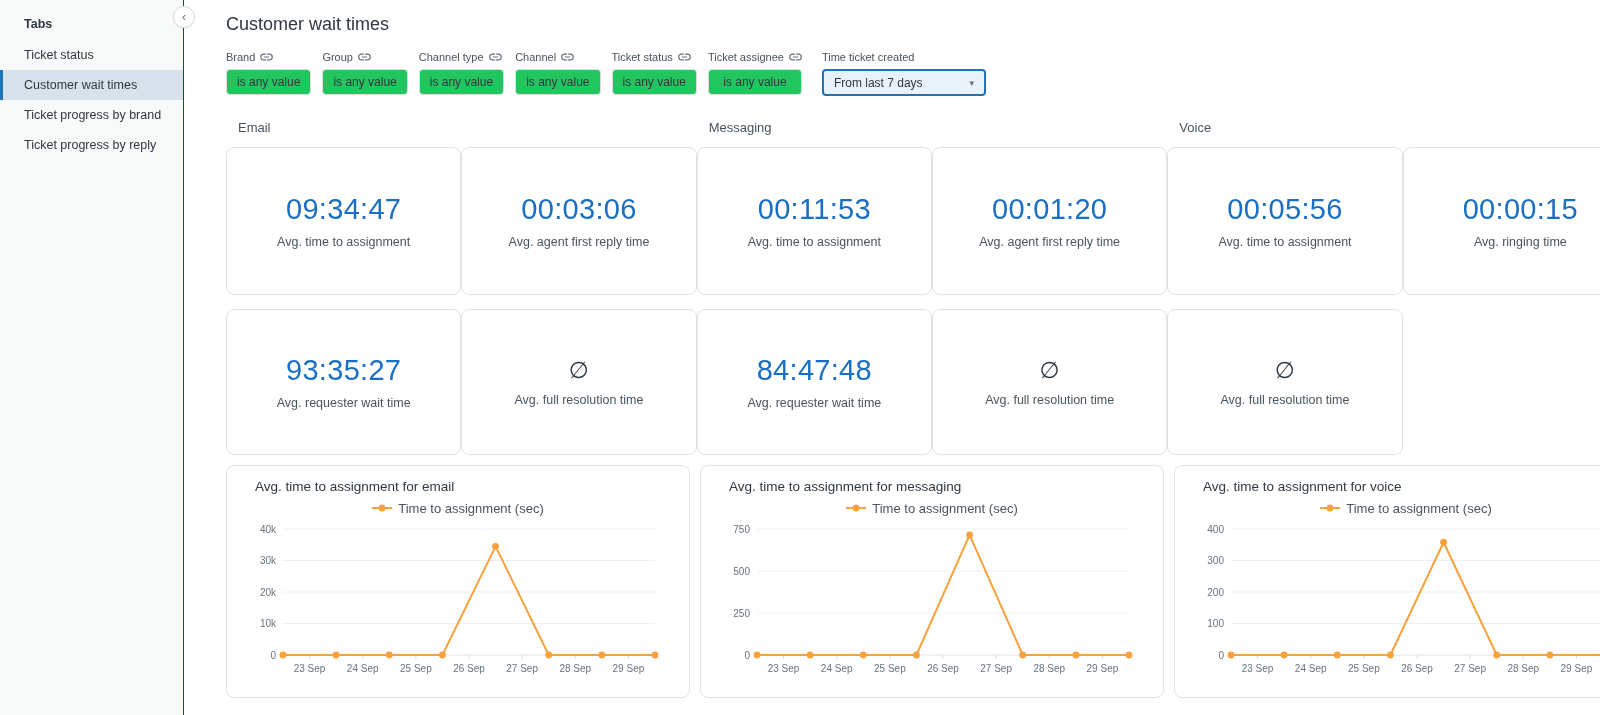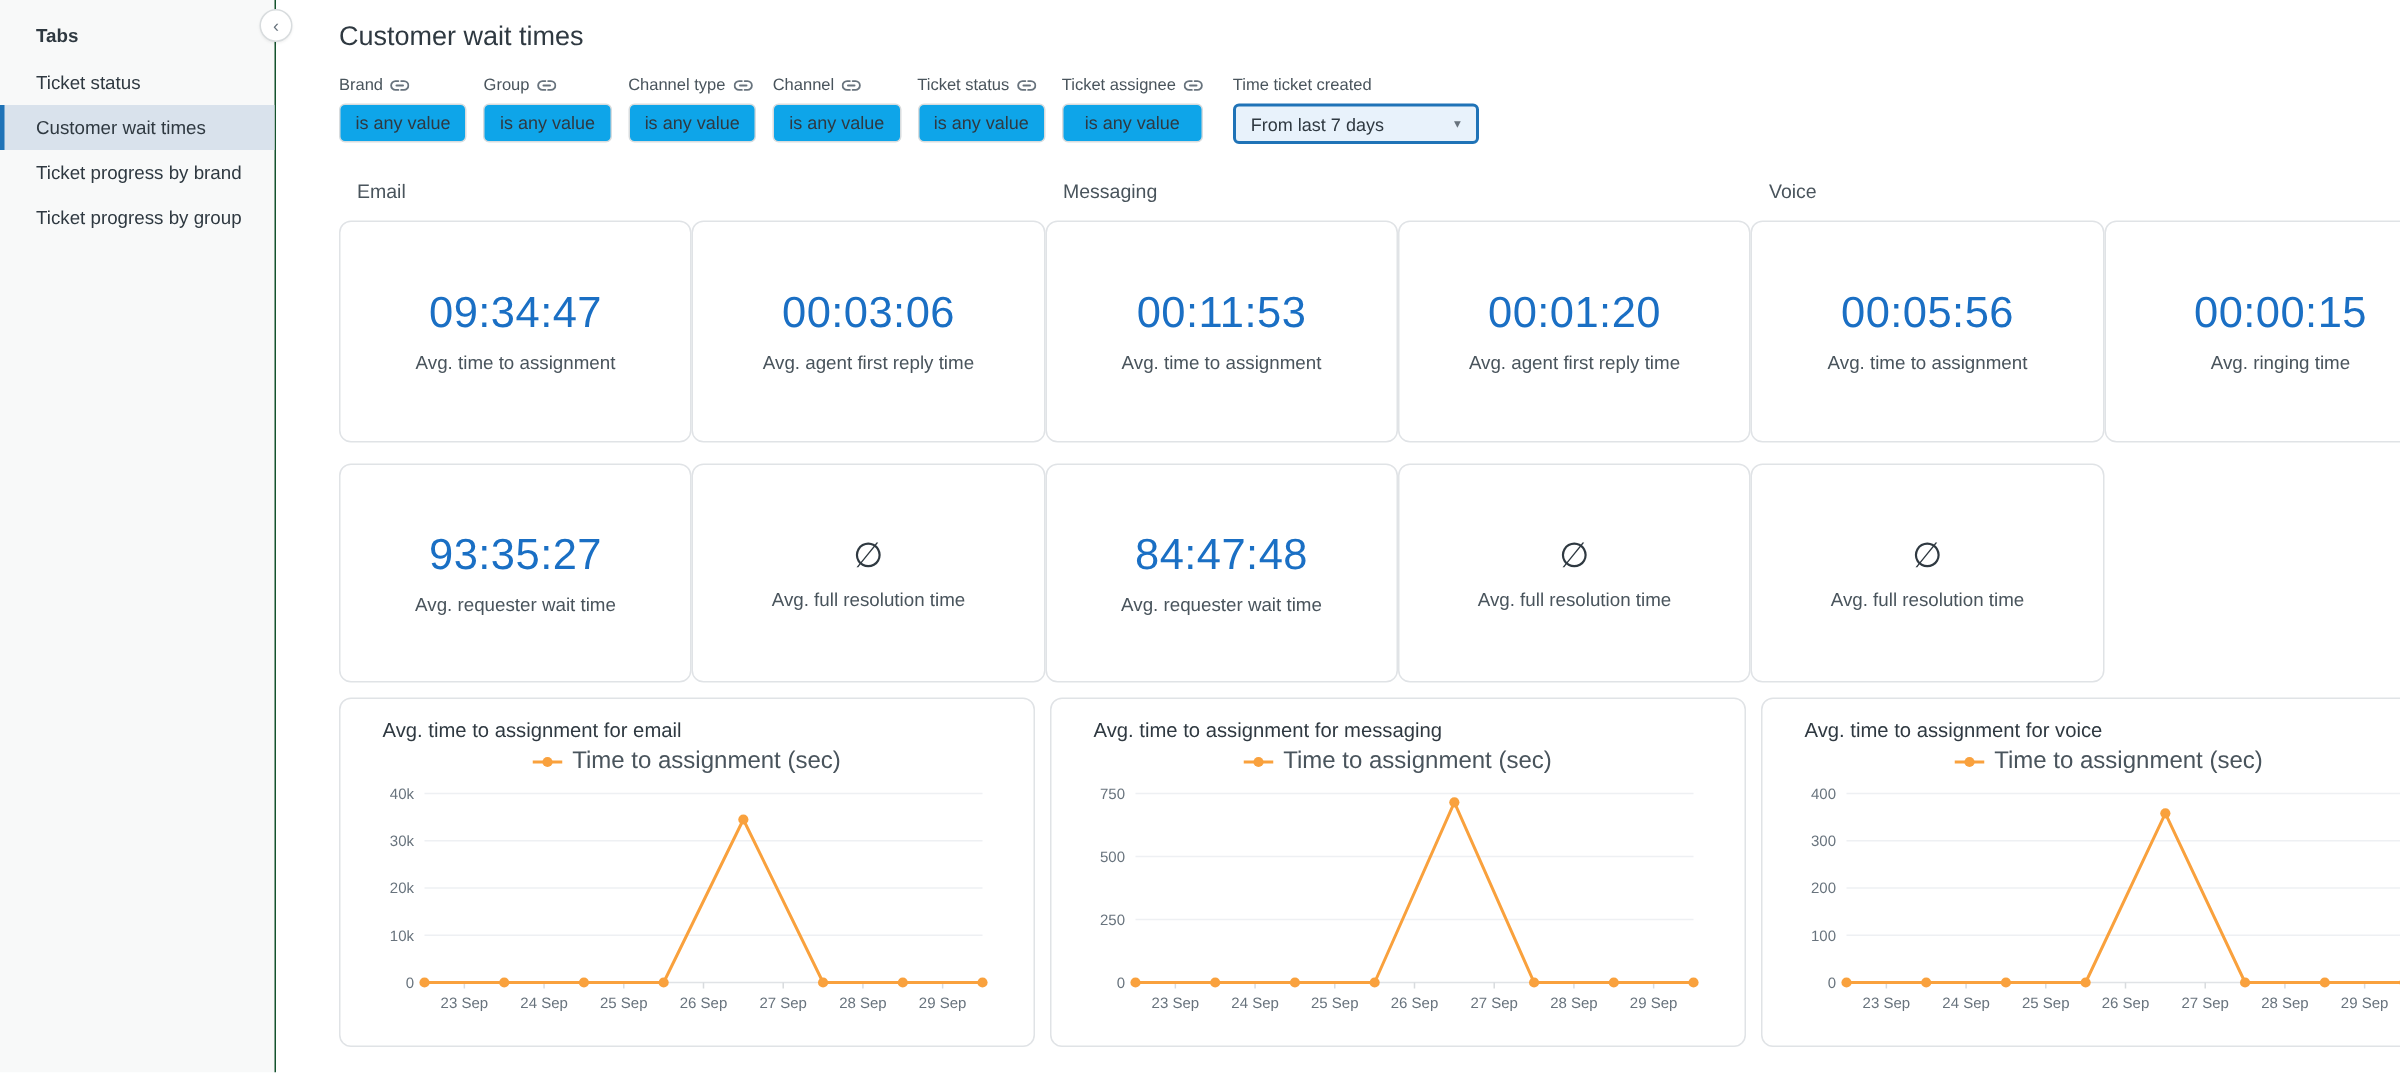--- a/index.html
+++ b/index.html
@@ -43,21 +43,21 @@
   .filter-list-icon span:nth-child(3){ width:4px; }
 
   
   .filters { display:flex; gap:11px; margin-top:14px; }
   .filter-group { display:flex; flex-direction:column; }
   .filter-group.time { margin-left:9px; }
   .filter-label { display:flex; align-items:center; gap:5px; font-size:11px; color:#49545c; margin-bottom:6px; height:13px; }
   .link-icon { display:inline-flex; }
   .filter-chip {
     height:26px; min-width:78px; border:1px solid #d8dcde; border-radius:4px;
-    background:#0ea5e9; font-size:12px; color:#2f3941;
+    background:#22c55e; font-size:12px; color:#2f3941;
     display:flex; align-items:center; justify-content:center; padding:0 10px; cursor:pointer;
   }
   .filter-chip.active {
     width:164px; height:27px; border:2px solid #1f73b7; background:#e8f2fb;
     justify-content:space-between;
   }
   .caret { color:#68737d; font-size:9px; }
 
   
   .section-headers { display:grid; grid-template-columns:repeat(3,1fr); margin-top:24px; }
@@ -69,35 +69,35 @@
   .metric-grid.row2 .metric-card { height:146px; }
   .metric-value { font-size:29px; color:#1a6fc4; letter-spacing:0.3px; }
   .metric-value.null-value { font-size:23px; color:#2f3941; }
   .metric-label { font-size:12.5px; color:#49545c; margin-top:9px; }
 
   
   .charts { display:grid; grid-template-columns:repeat(3,1fr); gap:10px; margin-top:10px; }
   .chart-card { height:233px; padding:13px 28px; }
   .chart-title { font-size:13.5px; color:#2f3941; }
   .chart-legend { display:flex; align-items:center; justify-content:center; gap:6px; margin-top:9px; height:10px; }
-  .chart-legend .legend-label { font-size:16px; color:#49545c; }
+  .chart-legend .legend-label { font-size:13px; color:#49545c; }
   .chart-canvas { margin-top:2px; }
   .chart-canvas svg { display:block; }
 </style>
 </head>
 <body>
 
 <div class="app">
 
   <div class="sidebar">
     <div class="sidebar-header">Tabs</div>
     <div class="sidebar-item">Ticket status</div>
     <div class="sidebar-item selected">Customer wait times</div>
     <div class="sidebar-item">Ticket progress by brand</div>
-    <div class="sidebar-item">Ticket progress by group</div>
+    <div class="sidebar-item">Ticket progress by reply</div>
   </div>
   <div class="collapse-btn">
     <span>‹</span>
   </div>
 
   <div class="main">
 
     <div class="title-row">
       <div class="page-title">Customer wait times</div>
       <div class="filter-list-icon">

